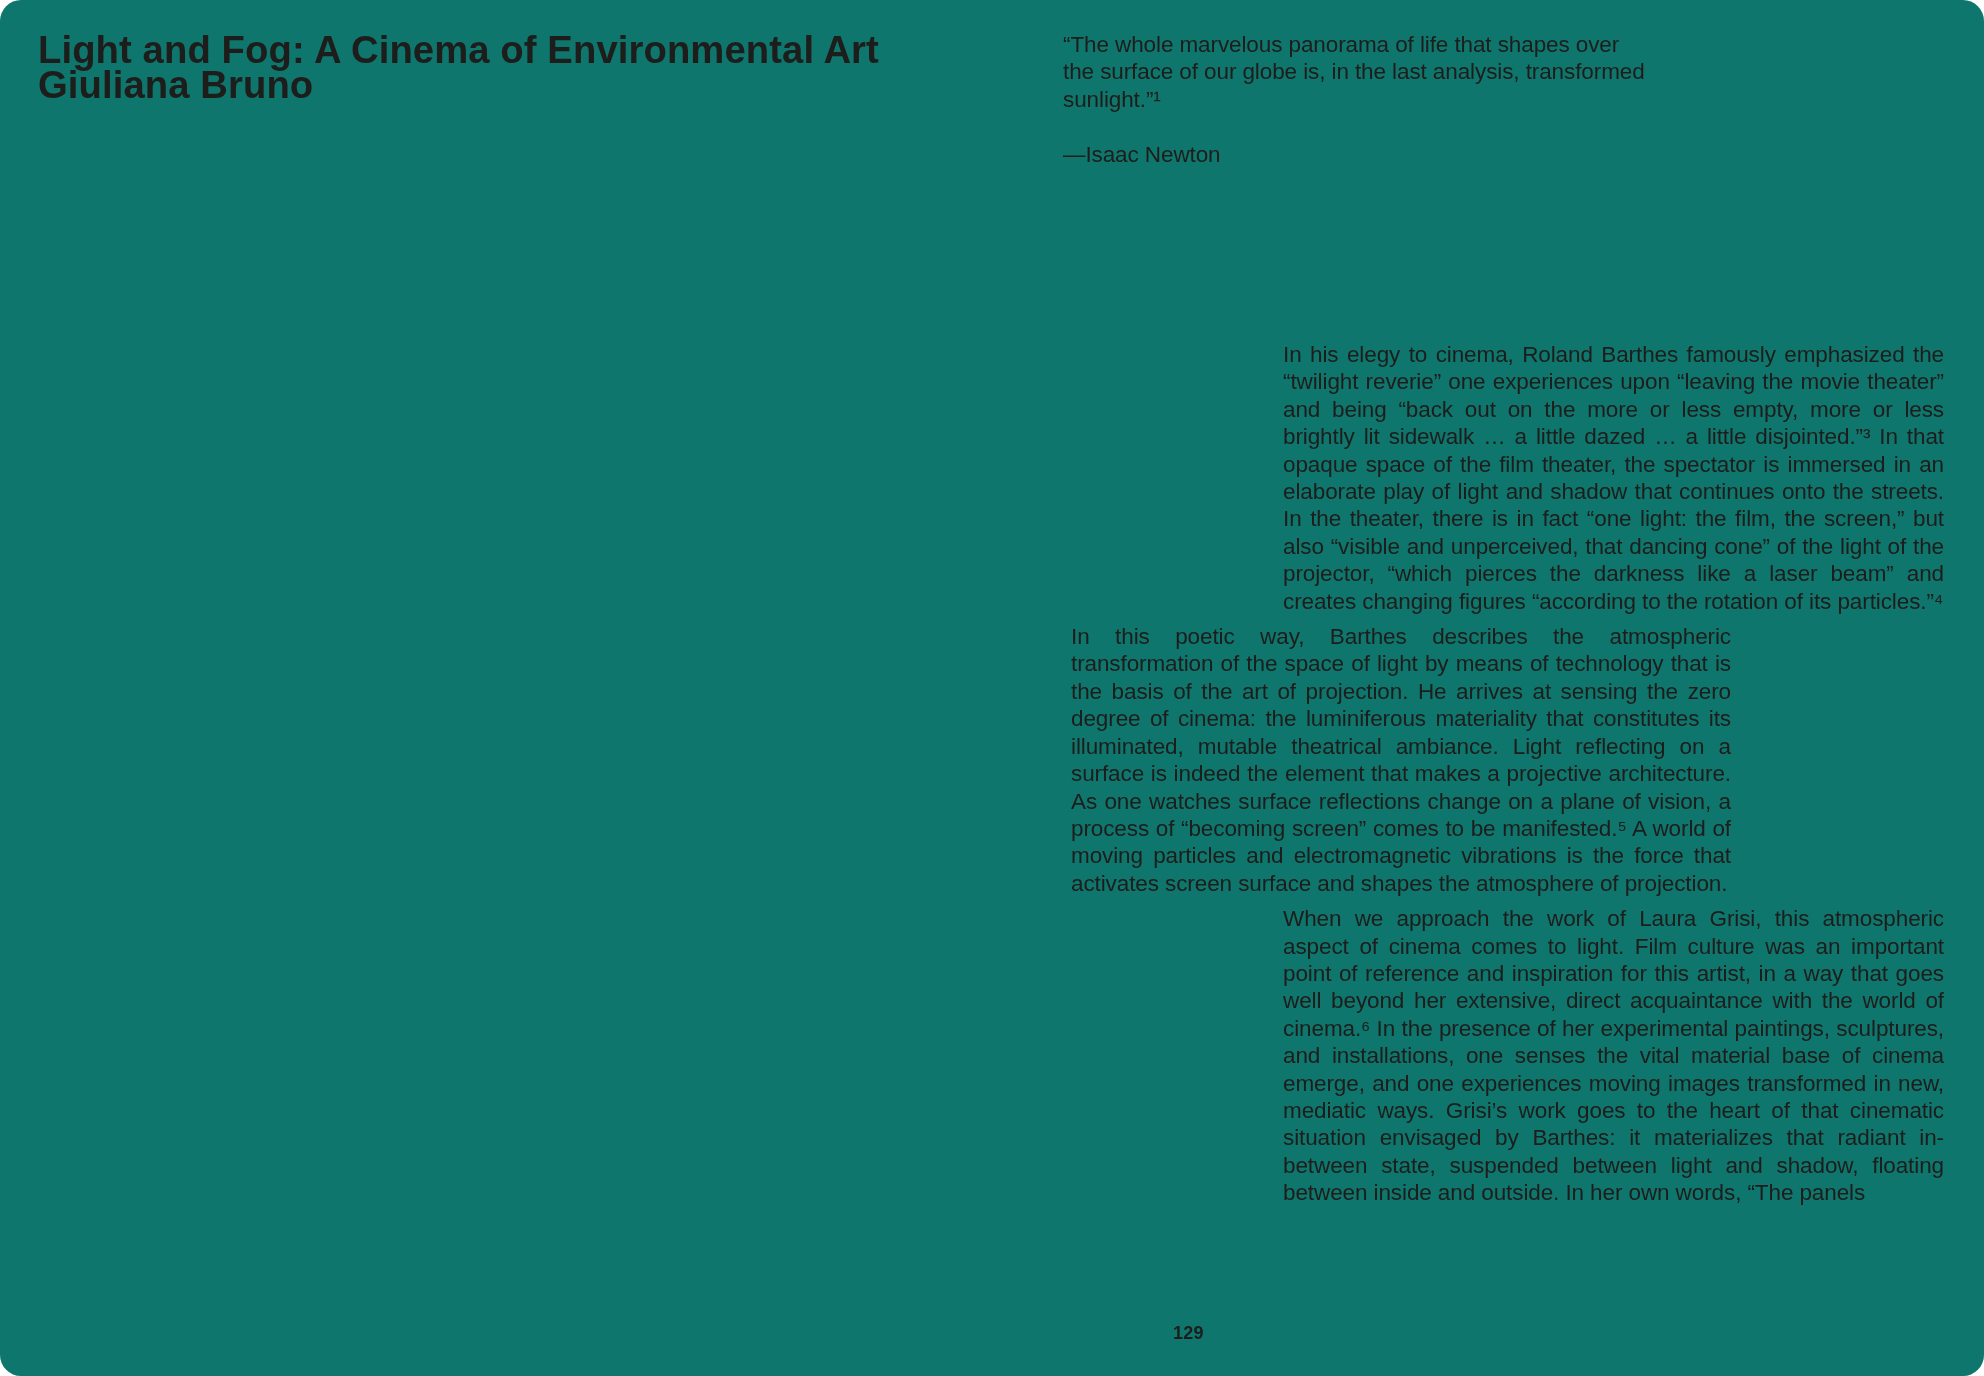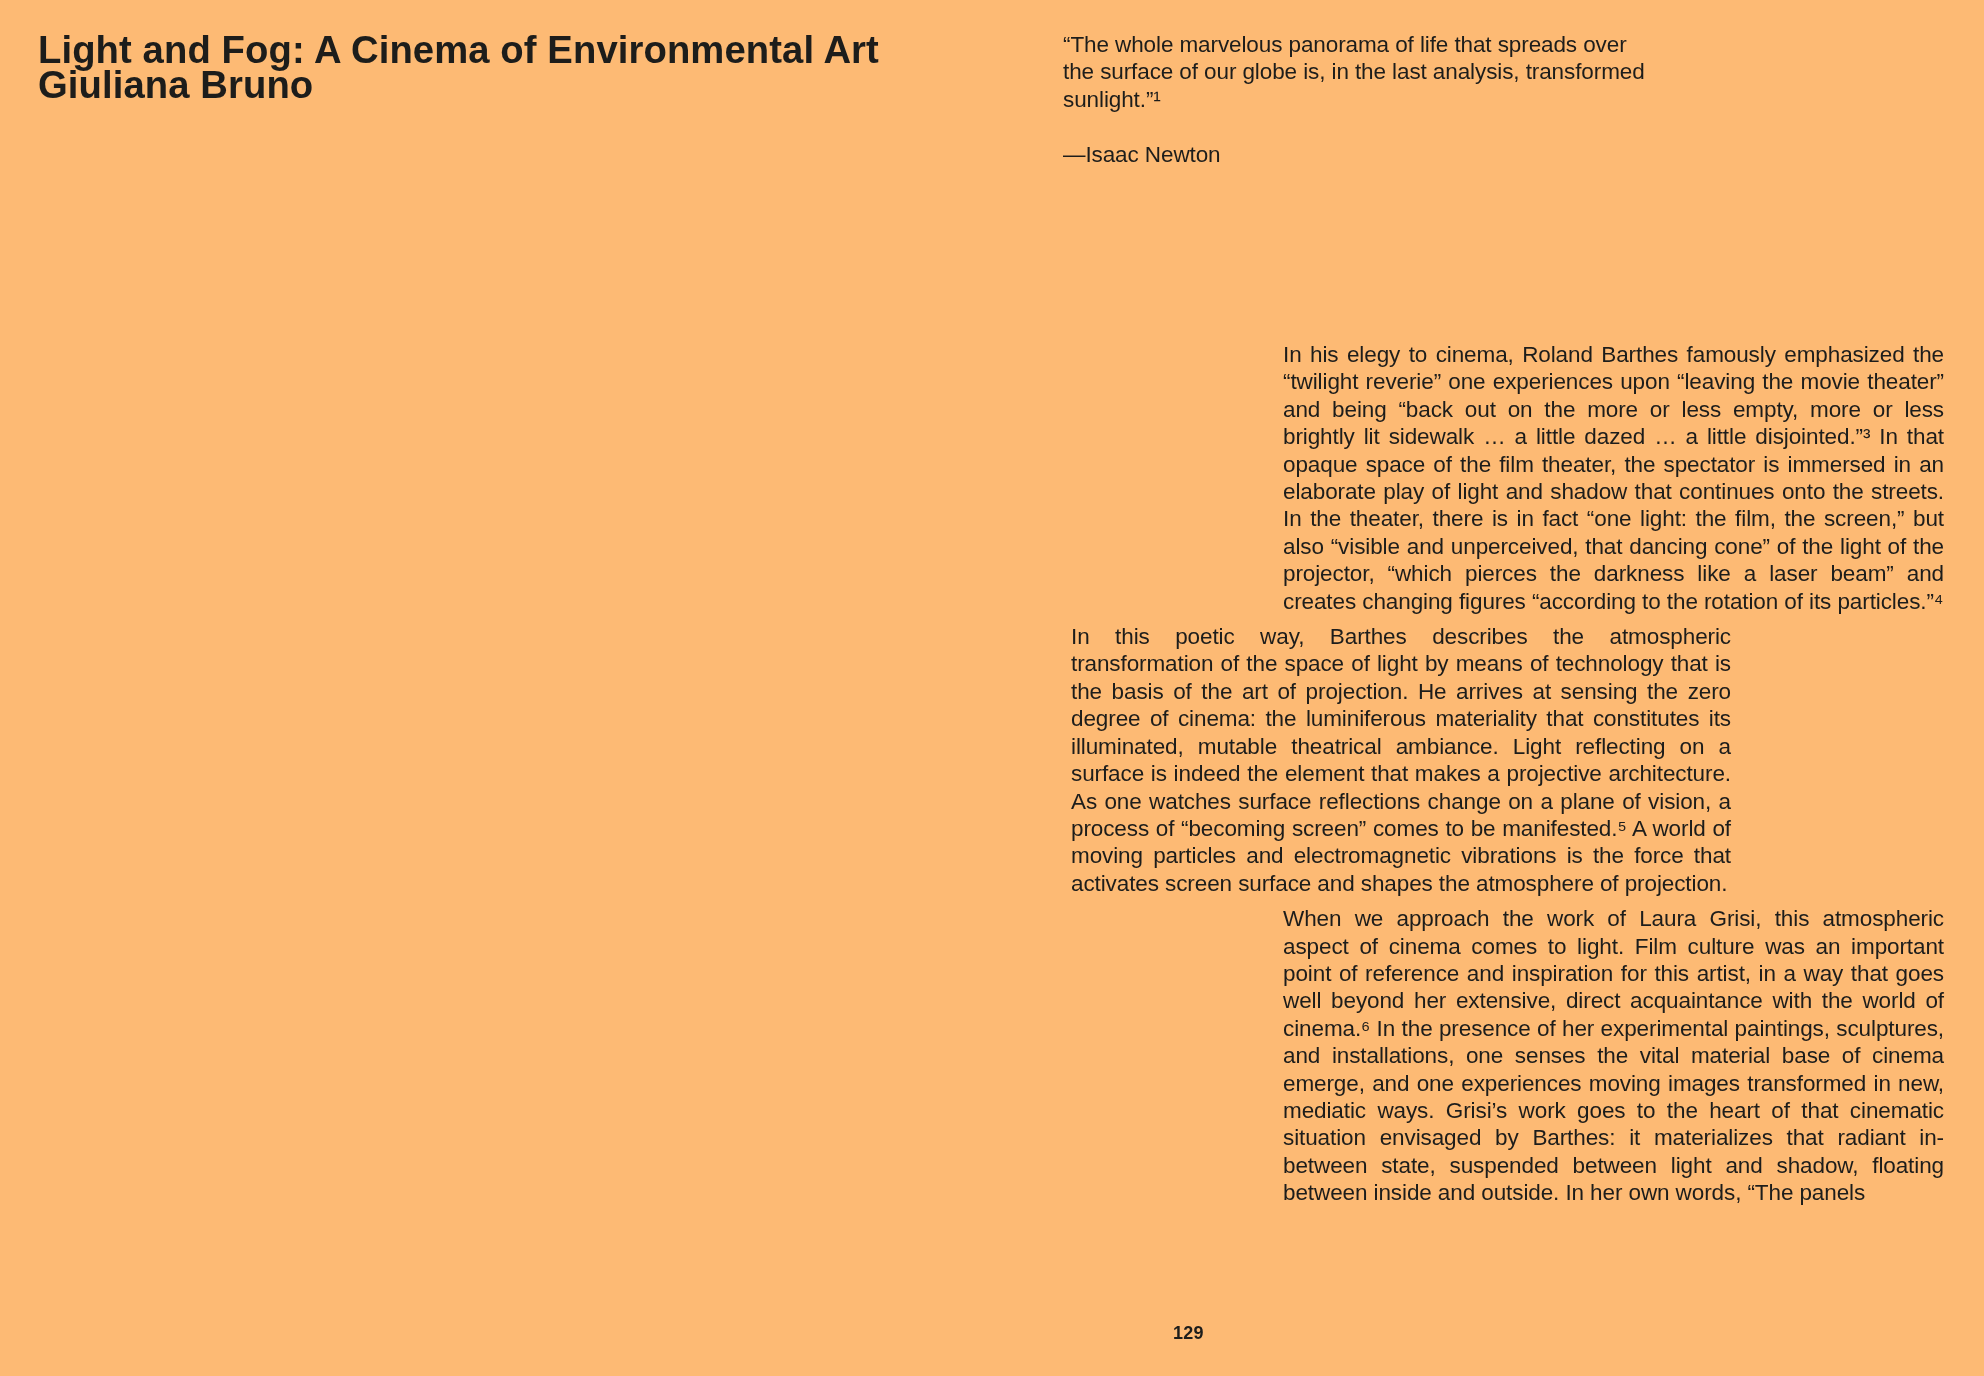--- a/index.html
+++ b/index.html
@@ -4,24 +4,25 @@
 <style>
   html, body {
     margin: 0;
     padding: 0;
     background: #ffffff;
   }
   .spread {
     position: relative;
     width: 1984px;
     height: 1376px;
-    background: #fdba74;
+    background: #0f766e;
     overflow: hidden;
     font-family: "Liberation Sans", "DejaVu Sans", sans-serif;
     color: #1d1d1b;
+    border-radius: 21px;
   }
   
   .title-block {
     position: absolute;
     left: 38px;
     top: 32px;
     font-weight: 700;
     font-size: 39px;
     line-height: 35px;
     letter-spacing: 0.1px;
@@ -82,21 +83,21 @@
 
 <div class="spread">
 
   <header class="title-block">
     <div>Light and Fog: A Cinema of Environmental Art</div>
     <div>Giuliana Bruno</div>
   </header>
 
   <section class="epigraphs">
     <div class="epigraph">
-      <p class="quote">“The whole marvelous panorama of life that spreads over
+      <p class="quote">“The whole marvelous panorama of life that shapes over
 the surface of our globe is, in the last analysis, transformed
 sunlight.”¹</p>
     </div>
     <div class="epigraph">
       <p class="attribution">—Isaac Newton</p>
     </div>
   </section>
 
   <main class="body-column">
     <p class="para indented">In his elegy to cinema, Roland Barthes famously emphasized the “twilight reverie” one experiences upon “leaving the movie theater” and being “back out on the more or less empty, more or less brightly lit sidewalk … a little dazed … a little disjointed.”³ In that opaque space of the film theater, the spectator is immersed in an elaborate play of light and shadow that continues onto the streets. In the theater, there is in fact “one light: the film, the screen,” but also “visible and unperceived, that dancing cone” of the light of the projector, “which pierces the darkness like a laser beam” and creates changing figures “according to the rotation of its particles.”⁴</p>

